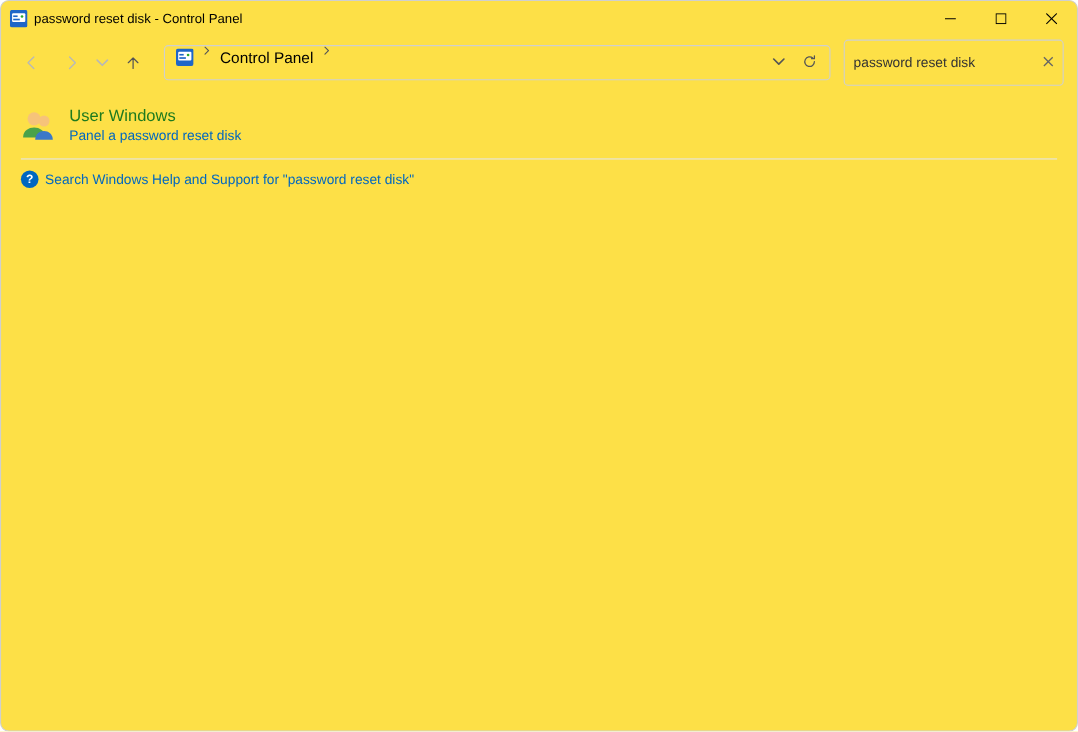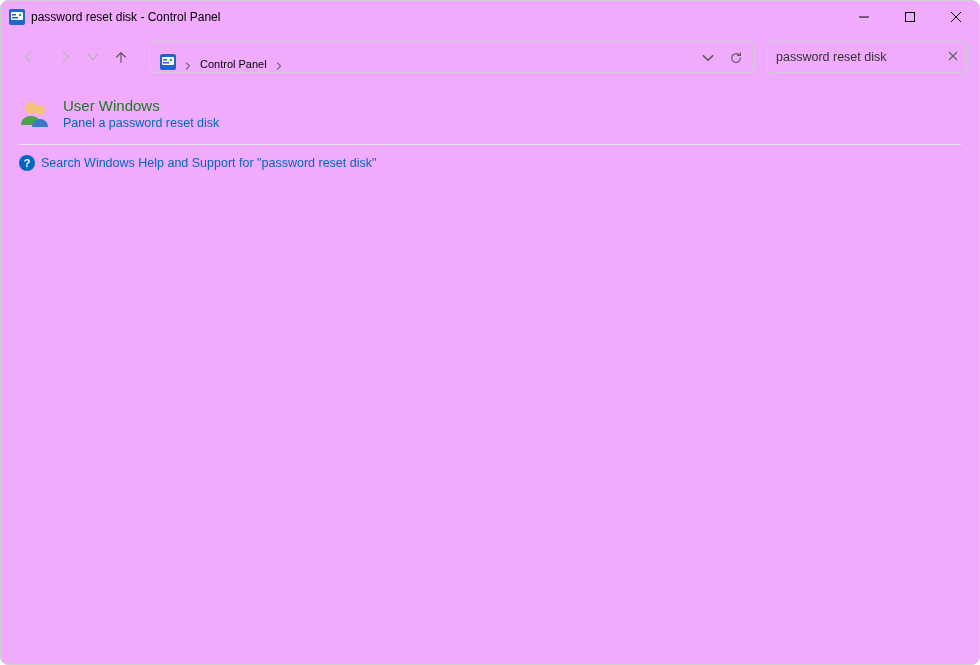--- a/index.html
+++ b/index.html
@@ -1,21 +1,21 @@
 <!DOCTYPE html>
 <html><head>
 <meta charset="utf-8">
 <style>
   * { box-sizing: border-box; font-family: "Segoe UI", Arial, sans-serif; }
   html, body { margin:0; padding:0; background:#fff; }
   .window {
     width:980px; height:665px;
     border:1px solid #cfcfcf; border-radius:8px;
     display:flex; flex-direction:column;
-    overflow:hidden; background:#f0abfc;
+    overflow:hidden; background:#fde047;
     position:relative;
   }
   
   .titlebar {
     height:32px; display:flex; align-items:center;
     padding-left:8px; font-size:12px; color:#000;
   }
   .titlebar .app-icon { width:16px; height:16px; margin-right:6px; }
   .titlebar .title { flex:0 0 auto; }
   .titlebar .spacer { flex:1; }
@@ -34,37 +34,37 @@
   .nav-btn {
     width:32px; height:32px; display:flex;
     align-items:center; justify-content:center;
     color:#555; border-radius:4px;
   }
   .nav-btn.disabled { color:#b8b8b8; }
   .nav-btn svg { width:14px; height:14px; }
   .recent-btn { width:16px !important; }
   .address-bar {
     flex:1; height:32px; border:1px solid #cfcfcf;
-    border-radius:4px; display:flex; align-items:flex-end;
+    border-radius:4px; display:flex; align-items:flex-start;
     padding:0 4px; margin-left:8px; margin-right:8px;
-    font-size:11px; color:#000;
+    font-size:14px; color:#000;
   }
   .address-bar .crumb {
     padding:2px 6px; display:flex; align-items:center; gap:2px;
   }
   .address-bar .crumb-sep {
     color:#666; padding:0 2px; font-size:10px;
   }
   .address-bar .addr-spacer { flex:1; }
   .address-bar .addr-btn {
     width:28px; height:28px; display:flex; align-items:center; justify-content:center; color:#555;
   }
   .addr-btn svg { width:14px; height:14px; }
   .search-box {
-    width:200px; height:32px; border:1px solid #cfcfcf;
+    width:200px; height:42px; border:1px solid #cfcfcf;
     border-radius:4px; display:flex; align-items:center;
     padding:0 6px; gap:6px; font-size:12.5px; color:#333;
   }
   .search-box input {
     border:none; outline:none; flex:1; font-size:12.5px;
     color:#333; background:transparent;
   }
   .search-box .clear-btn { color:#666; width:18px; text-align:center; }
   
   .content { flex:1; overflow:auto; padding:12px 18px 0 18px; }

